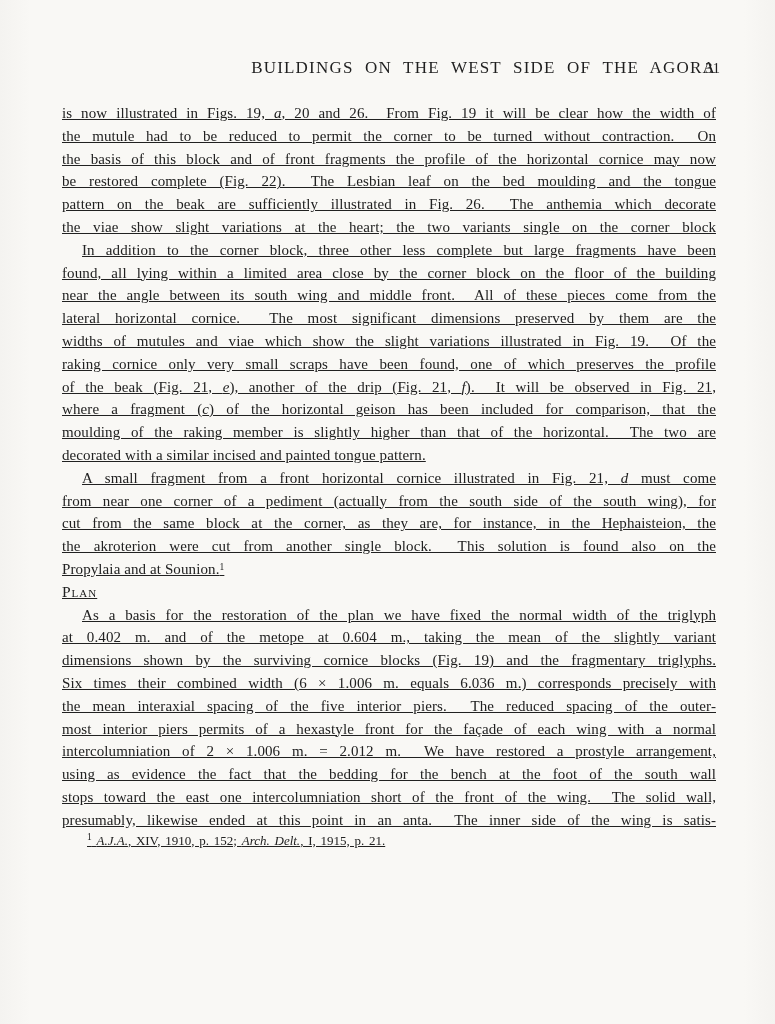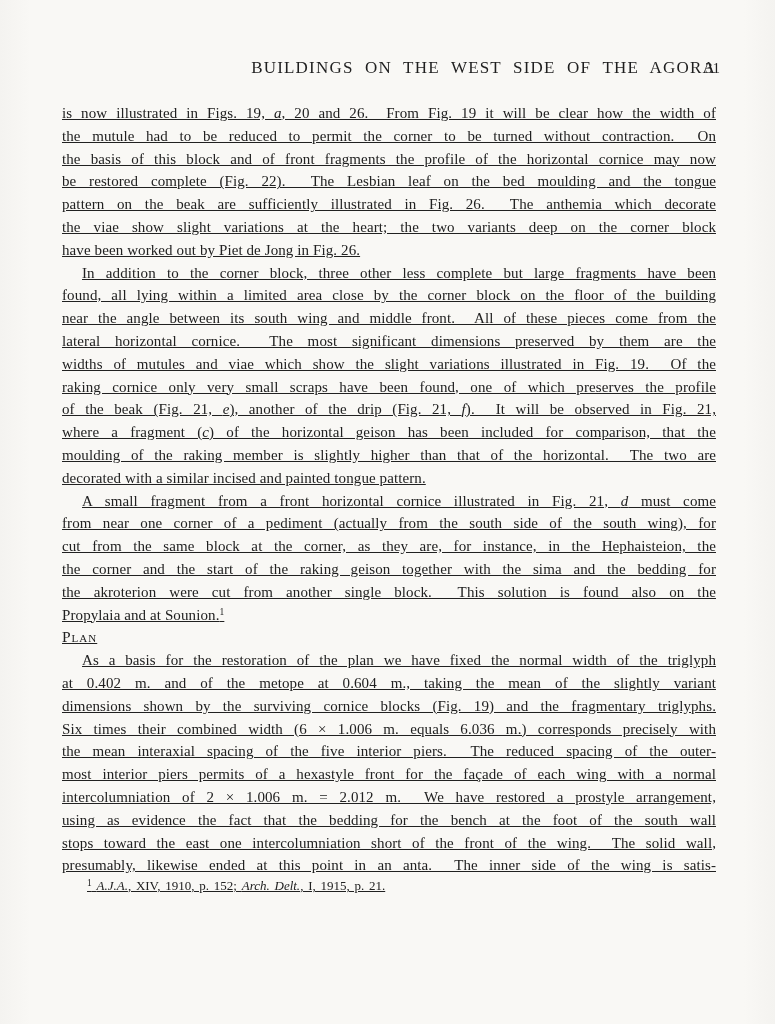--- a/index.html
+++ b/index.html
@@ -58,40 +58,38 @@
   </div>
 
   <div class="body-column">
 
   <div class="paragraph">
         <div class="line">is now illustrated in Figs. 19, <i>a</i>, 20 and 26.&nbsp; From Fig. 19 it will be clear how the width of</div>
         <div class="line">the mutule had to be reduced to permit the corner to be turned without contraction.&nbsp; On</div>
         <div class="line">the basis of this block and of front fragments the profile of the horizontal cornice may now</div>
         <div class="line">be restored complete (Fig. 22).&nbsp; The Lesbian leaf on the bed moulding and the tongue</div>
         <div class="line">pattern on the beak are sufficiently illustrated in Fig. 26.&nbsp; The anthemia which decorate</div>
-        <div class="line">the viae show slight variations at the heart; the two variants deep on the corner block</div>
-        <div class="line last">have been worked out by Piet de Jong in Fig. 26.</div>
+        <div class="line">the viae show slight variations at the heart; the two variants single on the corner block</div>
       </div>
       <div class="paragraph">
         <div class="line first">In addition to the corner block, three other less complete but large fragments have been</div>
         <div class="line">found, all lying within a limited area close by the corner block on the floor of the building</div>
         <div class="line">near the angle between its south wing and middle front.&nbsp; All of these pieces come from the</div>
         <div class="line">lateral horizontal cornice.&nbsp; The most significant dimensions preserved by them are the</div>
         <div class="line">widths of mutules and viae which show the slight variations illustrated in Fig. 19.&nbsp; Of the</div>
         <div class="line">raking cornice only very small scraps have been found, one of which preserves the profile</div>
         <div class="line">of the beak (Fig. 21, <i>e</i>), another of the drip (Fig. 21, <i>f</i>).&nbsp; It will be observed in Fig. 21,</div>
         <div class="line">where a fragment (<i>c</i>) of the horizontal geison has been included for comparison, that the</div>
         <div class="line">moulding of the raking member is slightly higher than that of the horizontal.&nbsp; The two are</div>
         <div class="line last">decorated with a similar incised and painted tongue pattern.</div>
       </div>
       <div class="paragraph">
         <div class="line first">A small fragment from a front horizontal cornice illustrated in Fig. 21, <i>d</i> must come</div>
         <div class="line">from near one corner of a pediment (actually from the south side of the south wing), for</div>
         <div class="line">cut from the same block at the corner, as they are, for instance, in the Hephaisteion, the</div>
-        <div class="line">the corner and the start of the raking geison together with the sima and the bedding for</div>
         <div class="line">the akroterion were cut from another single block.&nbsp; This solution is found also on the</div>
         <div class="line last">Propylaia and at Sounion.<sup>1</sup></div>
       </div>
       <div class="heading">Plan</div>
       <div class="paragraph">
         <div class="line first">As a basis for the restoration of the plan we have fixed the normal width of the triglyph</div>
         <div class="line">at 0.402 m. and of the metope at 0.604 m., taking the mean of the slightly variant</div>
         <div class="line">dimensions shown by the surviving cornice blocks (Fig. 19) and the fragmentary triglyphs.</div>
         <div class="line">Six times their combined width (6 × 1.006 m. equals 6.036 m.) corresponds precisely with</div>
         <div class="line">the mean interaxial spacing of the five interior piers.&nbsp; The reduced spacing of the outer-</div>

